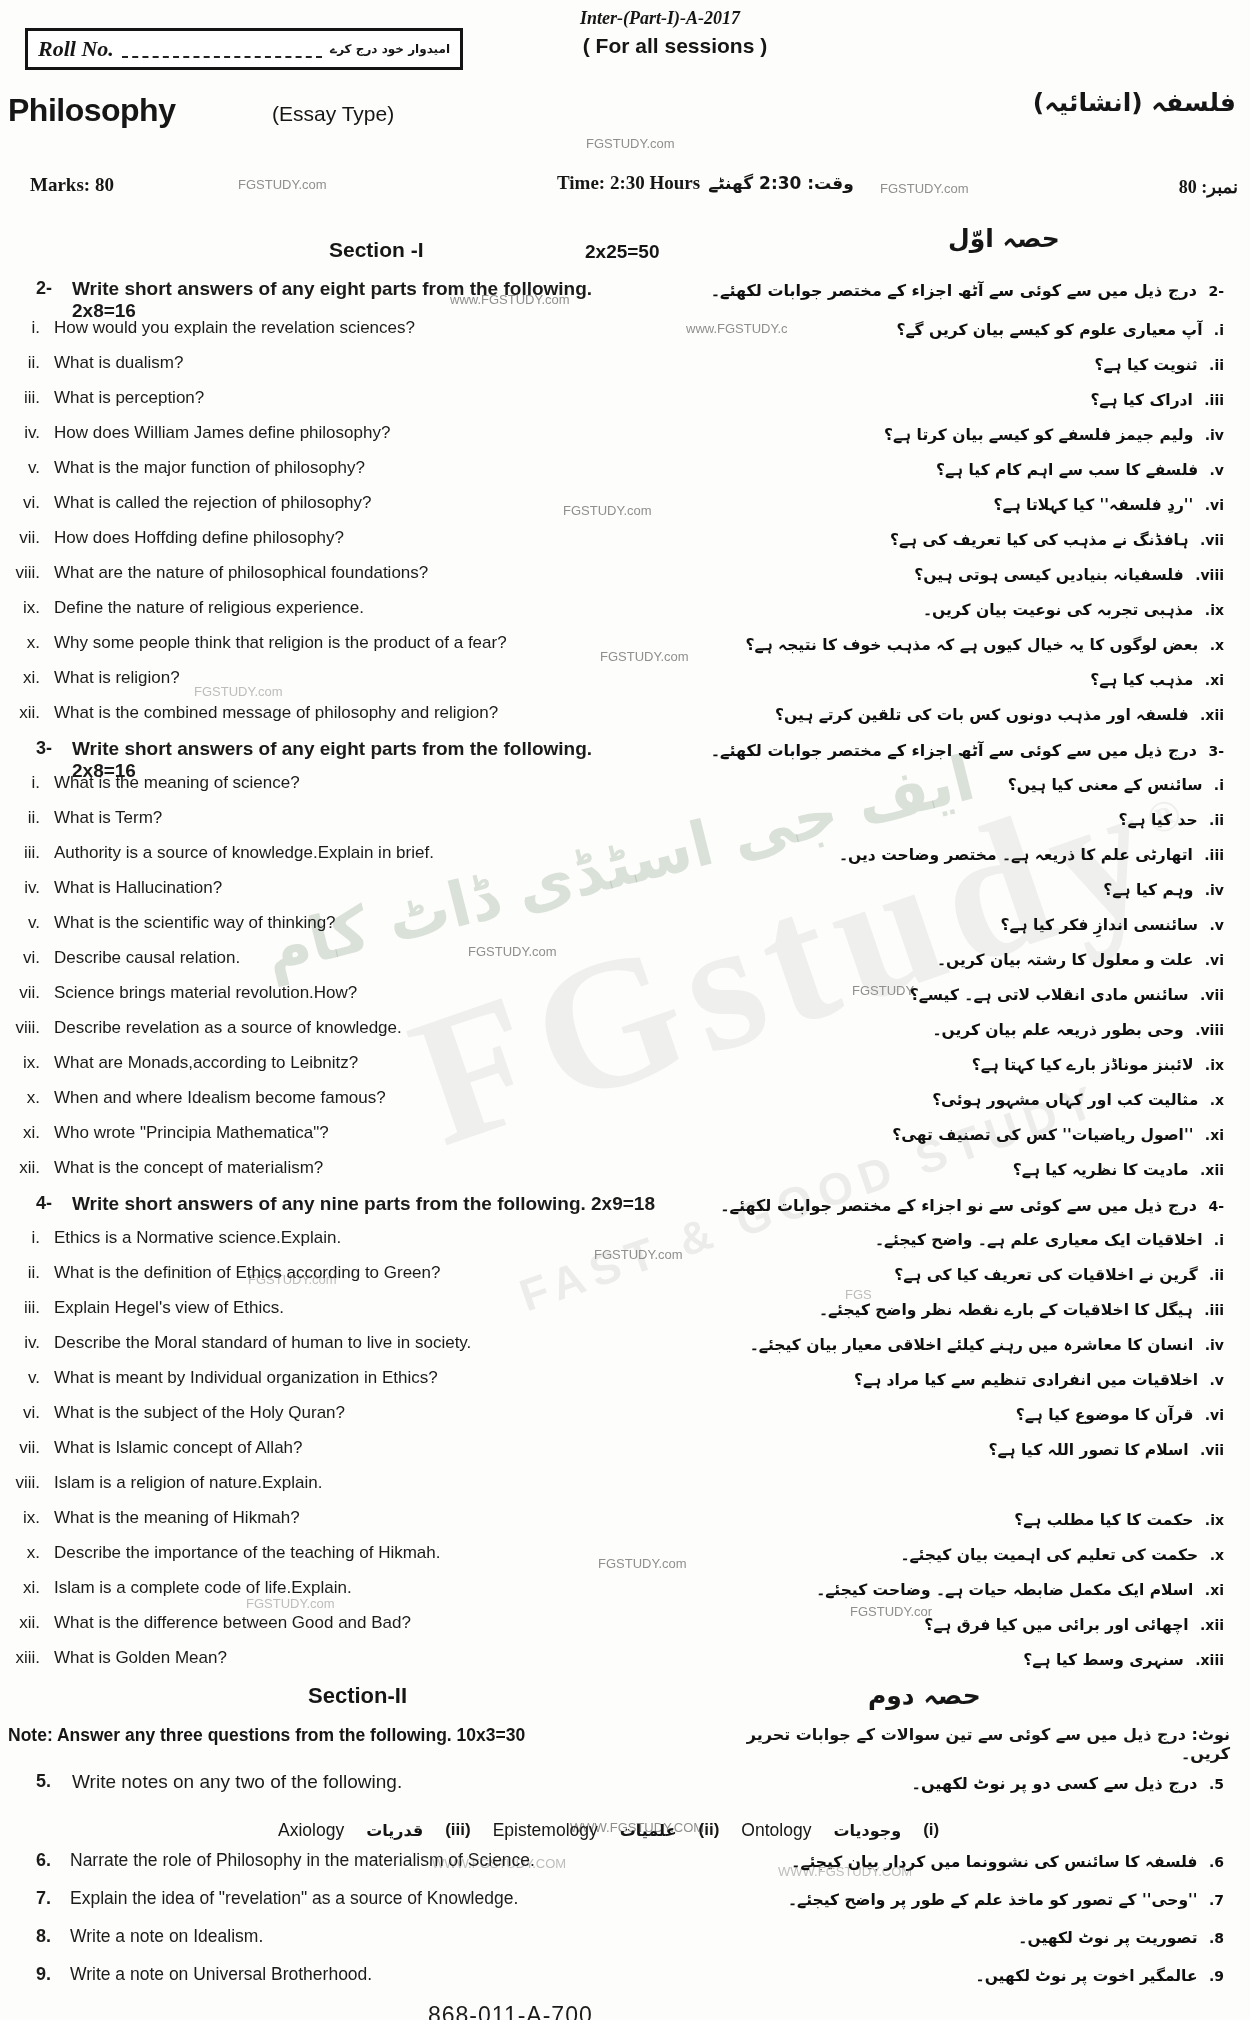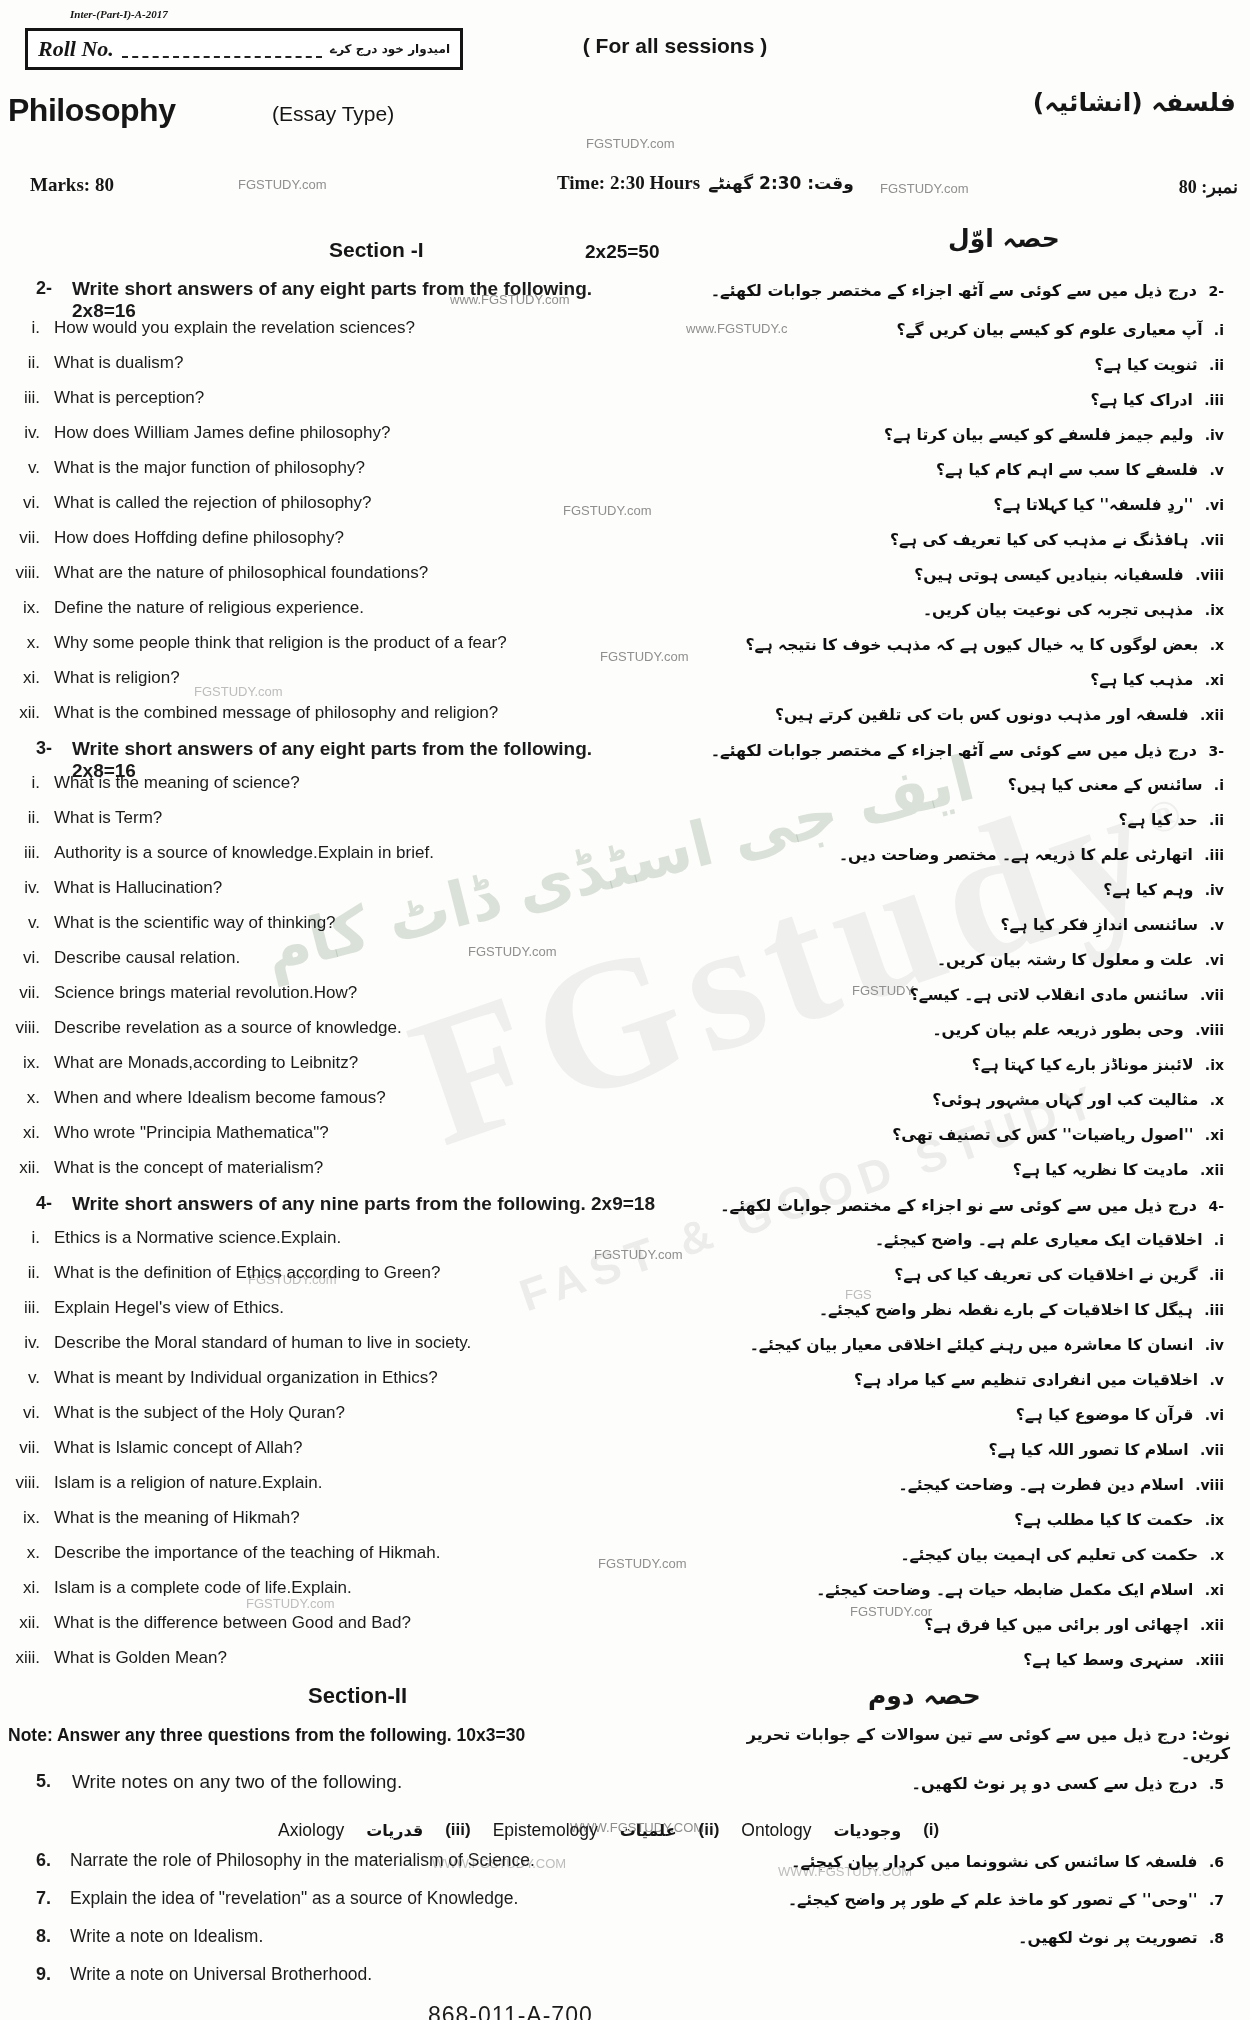--- a/index.html
+++ b/index.html
@@ -14,22 +14,22 @@
     font-size:62px;font-weight:bold;color:rgba(120,148,120,0.26);transform:rotate(-14deg);
     white-space:nowrap;letter-spacing:2px;}
   .wm-big{position:absolute;left:400px;top:848px;font-family:"Liberation Serif",serif;
     font-size:185px;font-weight:bold;color:rgba(40,40,40,0.065);transform:rotate(-19deg);
     white-space:nowrap;letter-spacing:12px;}
   .wm-big sup{font-size:44px;}
   .wm-tagline{position:absolute;left:505px;top:1172px;font-size:45px;font-weight:bold;
     color:rgba(40,40,40,0.08);transform:rotate(-19deg);white-space:nowrap;letter-spacing:8px;}
   
   .content{position:relative;z-index:1;}
-  .examcode{left:0;right:0;top:8px;text-align:left;padding-left:70px;
-    font-family:"Liberation Serif",serif;font-style:italic;font-weight:bold;font-size:11px;}
+  .examcode{left:0;right:0;top:8px;text-align:center;padding-left:70px;
+    font-family:"Liberation Serif",serif;font-style:italic;font-weight:bold;font-size:18px;}
   .rollbox{left:25px;top:28px;width:438px;height:42px;border:3px solid #141414;
     display:flex;align-items:center;padding:0 10px;box-sizing:border-box;background:#fff;}
   .rolllabel{font-family:"Liberation Serif",serif;font-style:italic;font-weight:bold;font-size:22px;}
   .rolldash{flex:1;border-bottom:2px dashed #222;height:16px;margin:0 8px;}
   .rollhint{font-family:"DejaVu Sans",sans-serif;font-size:12px;font-weight:bold;direction:rtl;}
   .sessions{left:505px;top:34px;width:340px;text-align:center;font-weight:bold;font-size:21px;}
   .subject{left:8px;top:92px;font-size:32px;font-weight:bold;letter-spacing:-0.5px;}
   .subjecttype{left:272px;top:102px;font-size:21px;}
   .subjectur{right:14px;top:88px;font-family:"DejaVu Sans",sans-serif;font-size:25px;font-weight:bold;direction:rtl;}
   .marksen{left:30px;top:174px;font-family:"Liberation Serif",serif;font-weight:bold;font-size:19px;}
@@ -383,21 +383,20 @@
             <span class="pn">vii.</span>
             <span class="pt">What is Islamic concept of Allah?</span>
           </div>
           <div class="ur" dir="rtl"><span class="urnum">vii.</span> <span>اسلام کا تصور اللہ کیا ہے؟</span></div>
         </div>
         <div class="prow">
           <div class="en">
             <span class="pn">viii.</span>
             <span class="pt">Islam is a religion of nature.Explain.</span>
           </div>
-          <div class="ur" dir="rtl"><span class="urnum">viii.</span> <span>اسلام دین فطرت ہے۔ وضاحت کیجئے۔</span></div>
         </div>
         <div class="prow">
           <div class="en">
             <span class="pn">ix.</span>
             <span class="pt">What is the meaning of Hikmah?</span>
           </div>
           <div class="ur" dir="rtl"><span class="urnum">ix.</span> <span>حکمت کا کیا مطلب ہے؟</span></div>
         </div>
         <div class="prow">
           <div class="en">
@@ -482,20 +481,21 @@
             <span class="pn" style="font-weight: bold; text-align: left; padding-left: 36px; width: 64px; font-size: 18px;">8.</span>
             <span class="pt" style="font-size: 17.5px;">Write a note on Idealism.</span>
           </div>
           <div class="ur" dir="rtl"><span class="urnum">8.</span> <span>تصوریت پر نوٹ لکھیں۔</span></div>
         </div>
         <div class="prow h38">
           <div class="en">
             <span class="pn" style="font-weight: bold; text-align: left; padding-left: 36px; width: 64px; font-size: 18px;">9.</span>
             <span class="pt" style="font-size: 17.5px;">Write a note on Universal Brotherhood.</span>
           </div>
+          <div class="ur" dir="rtl"><span class="urnum">9.</span> <span>عالمگیر اخوت پر نوٹ لکھیں۔</span></div>
         </div>
       </div>
 
     <div class="coderow">
       <span class="papercode">868-011-A-700</span>
     </div>
   </div>
 </div>
 
 </body></html>

